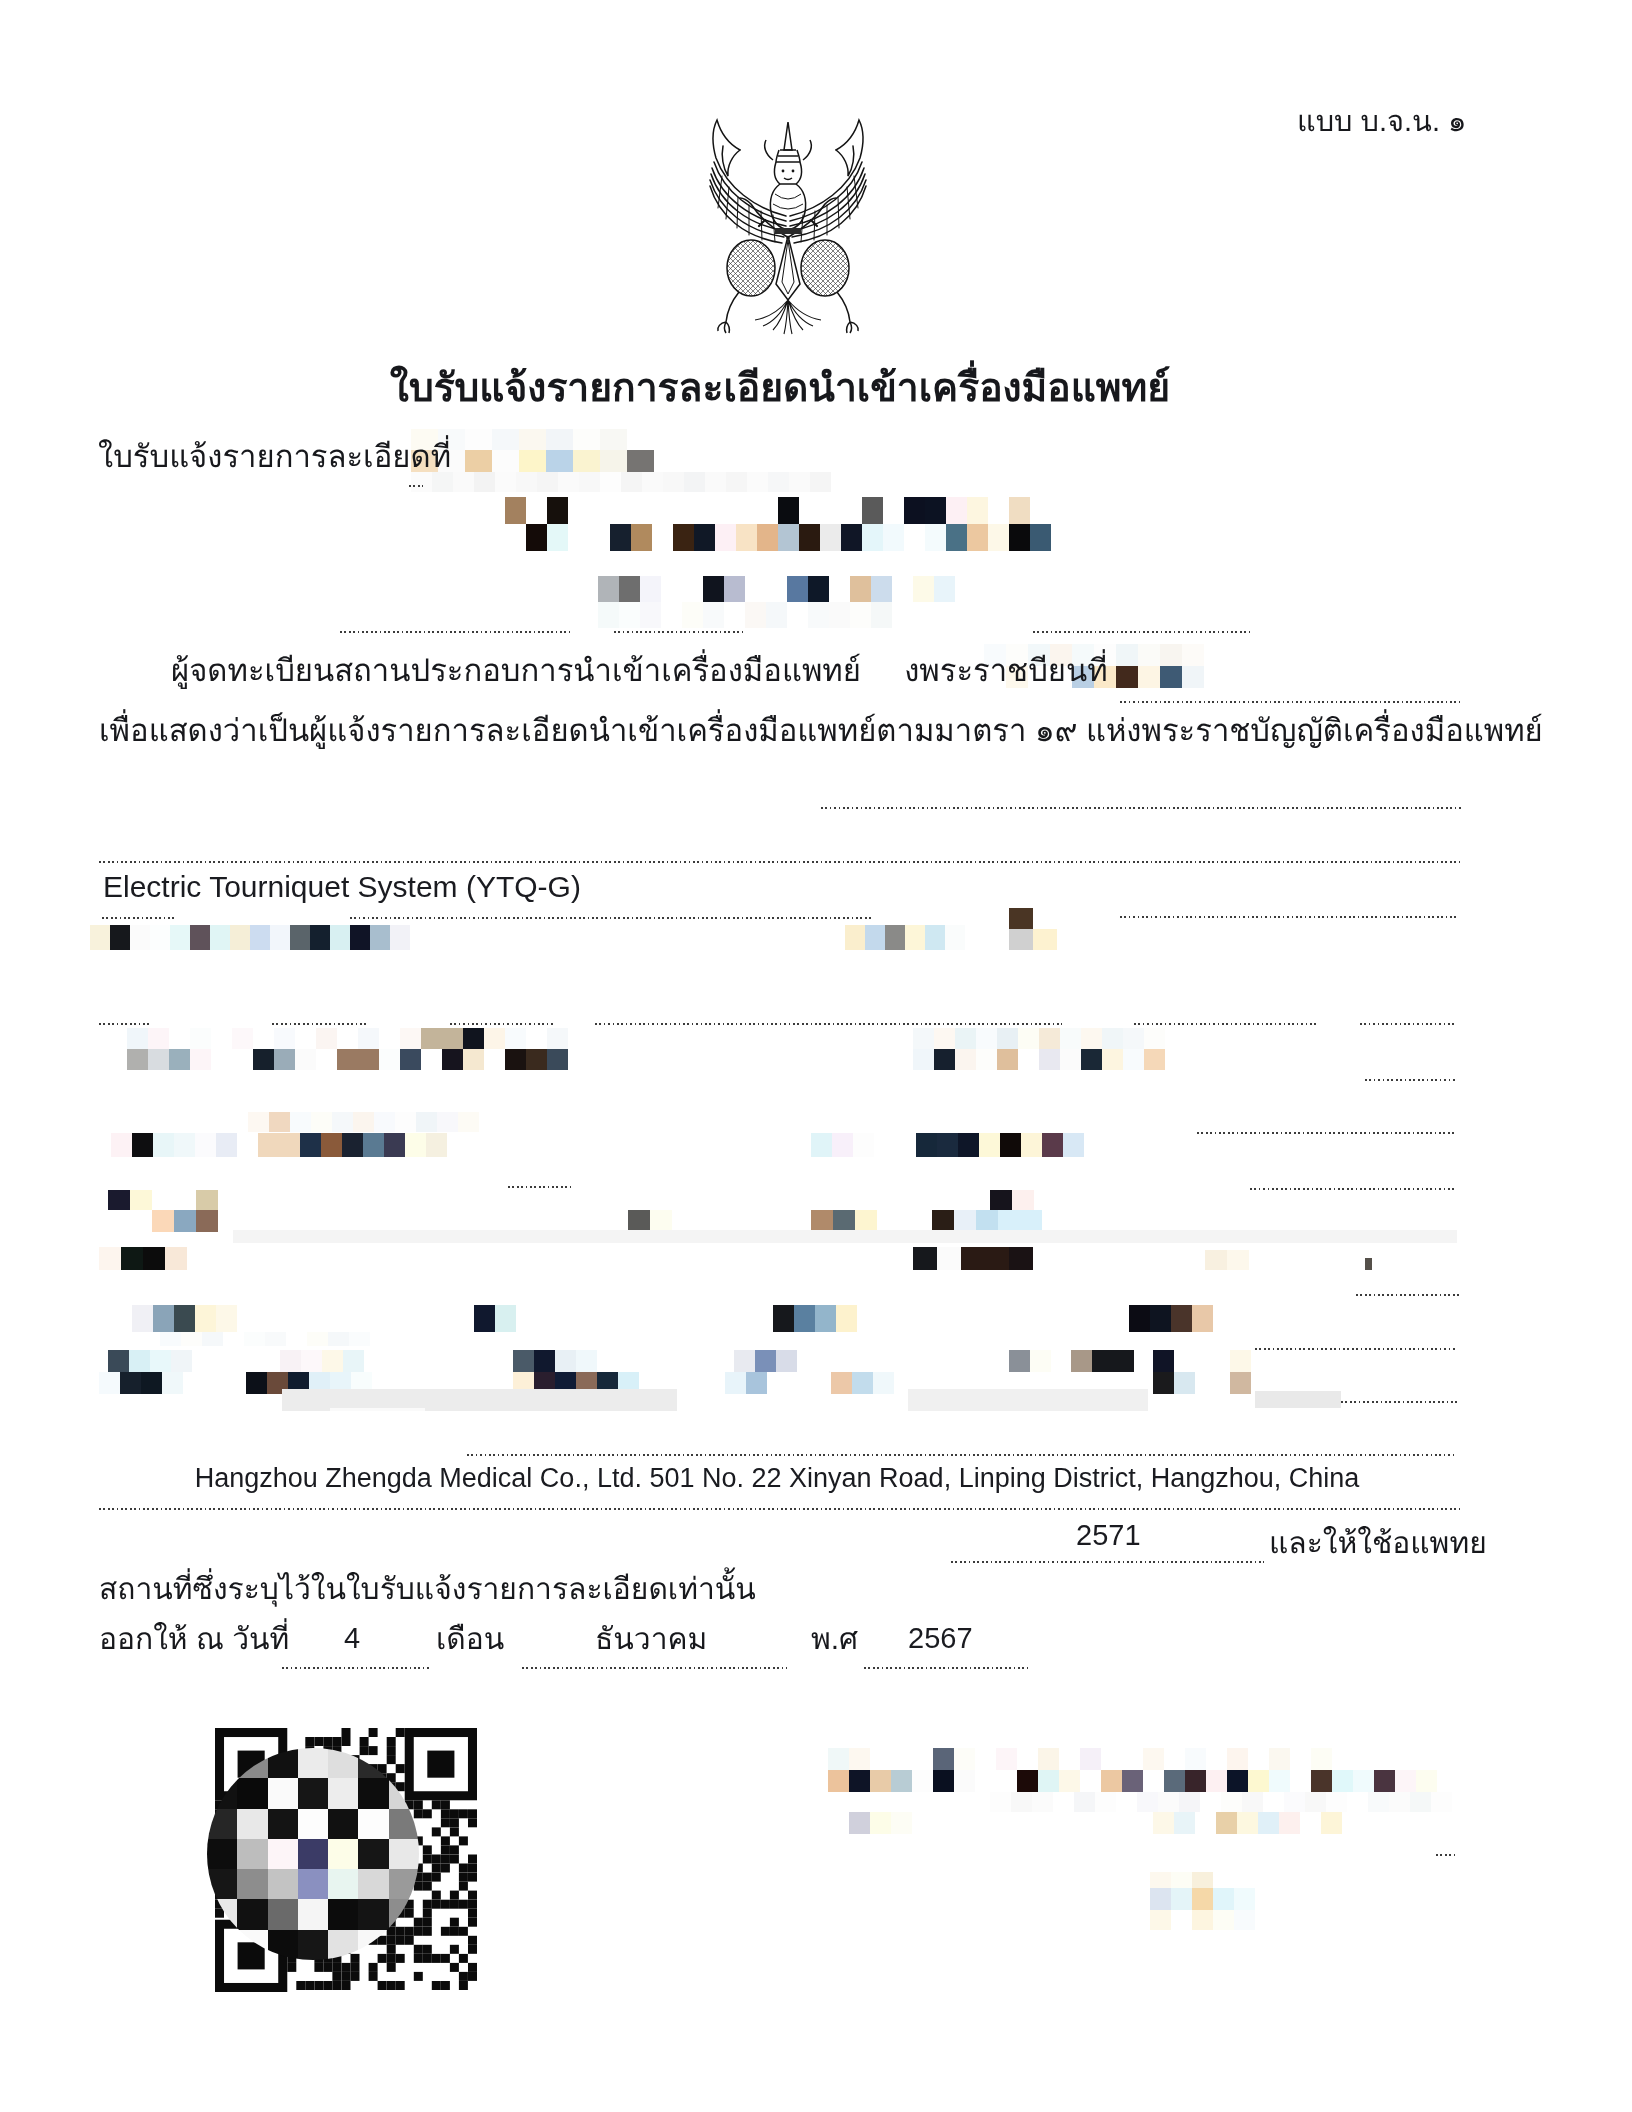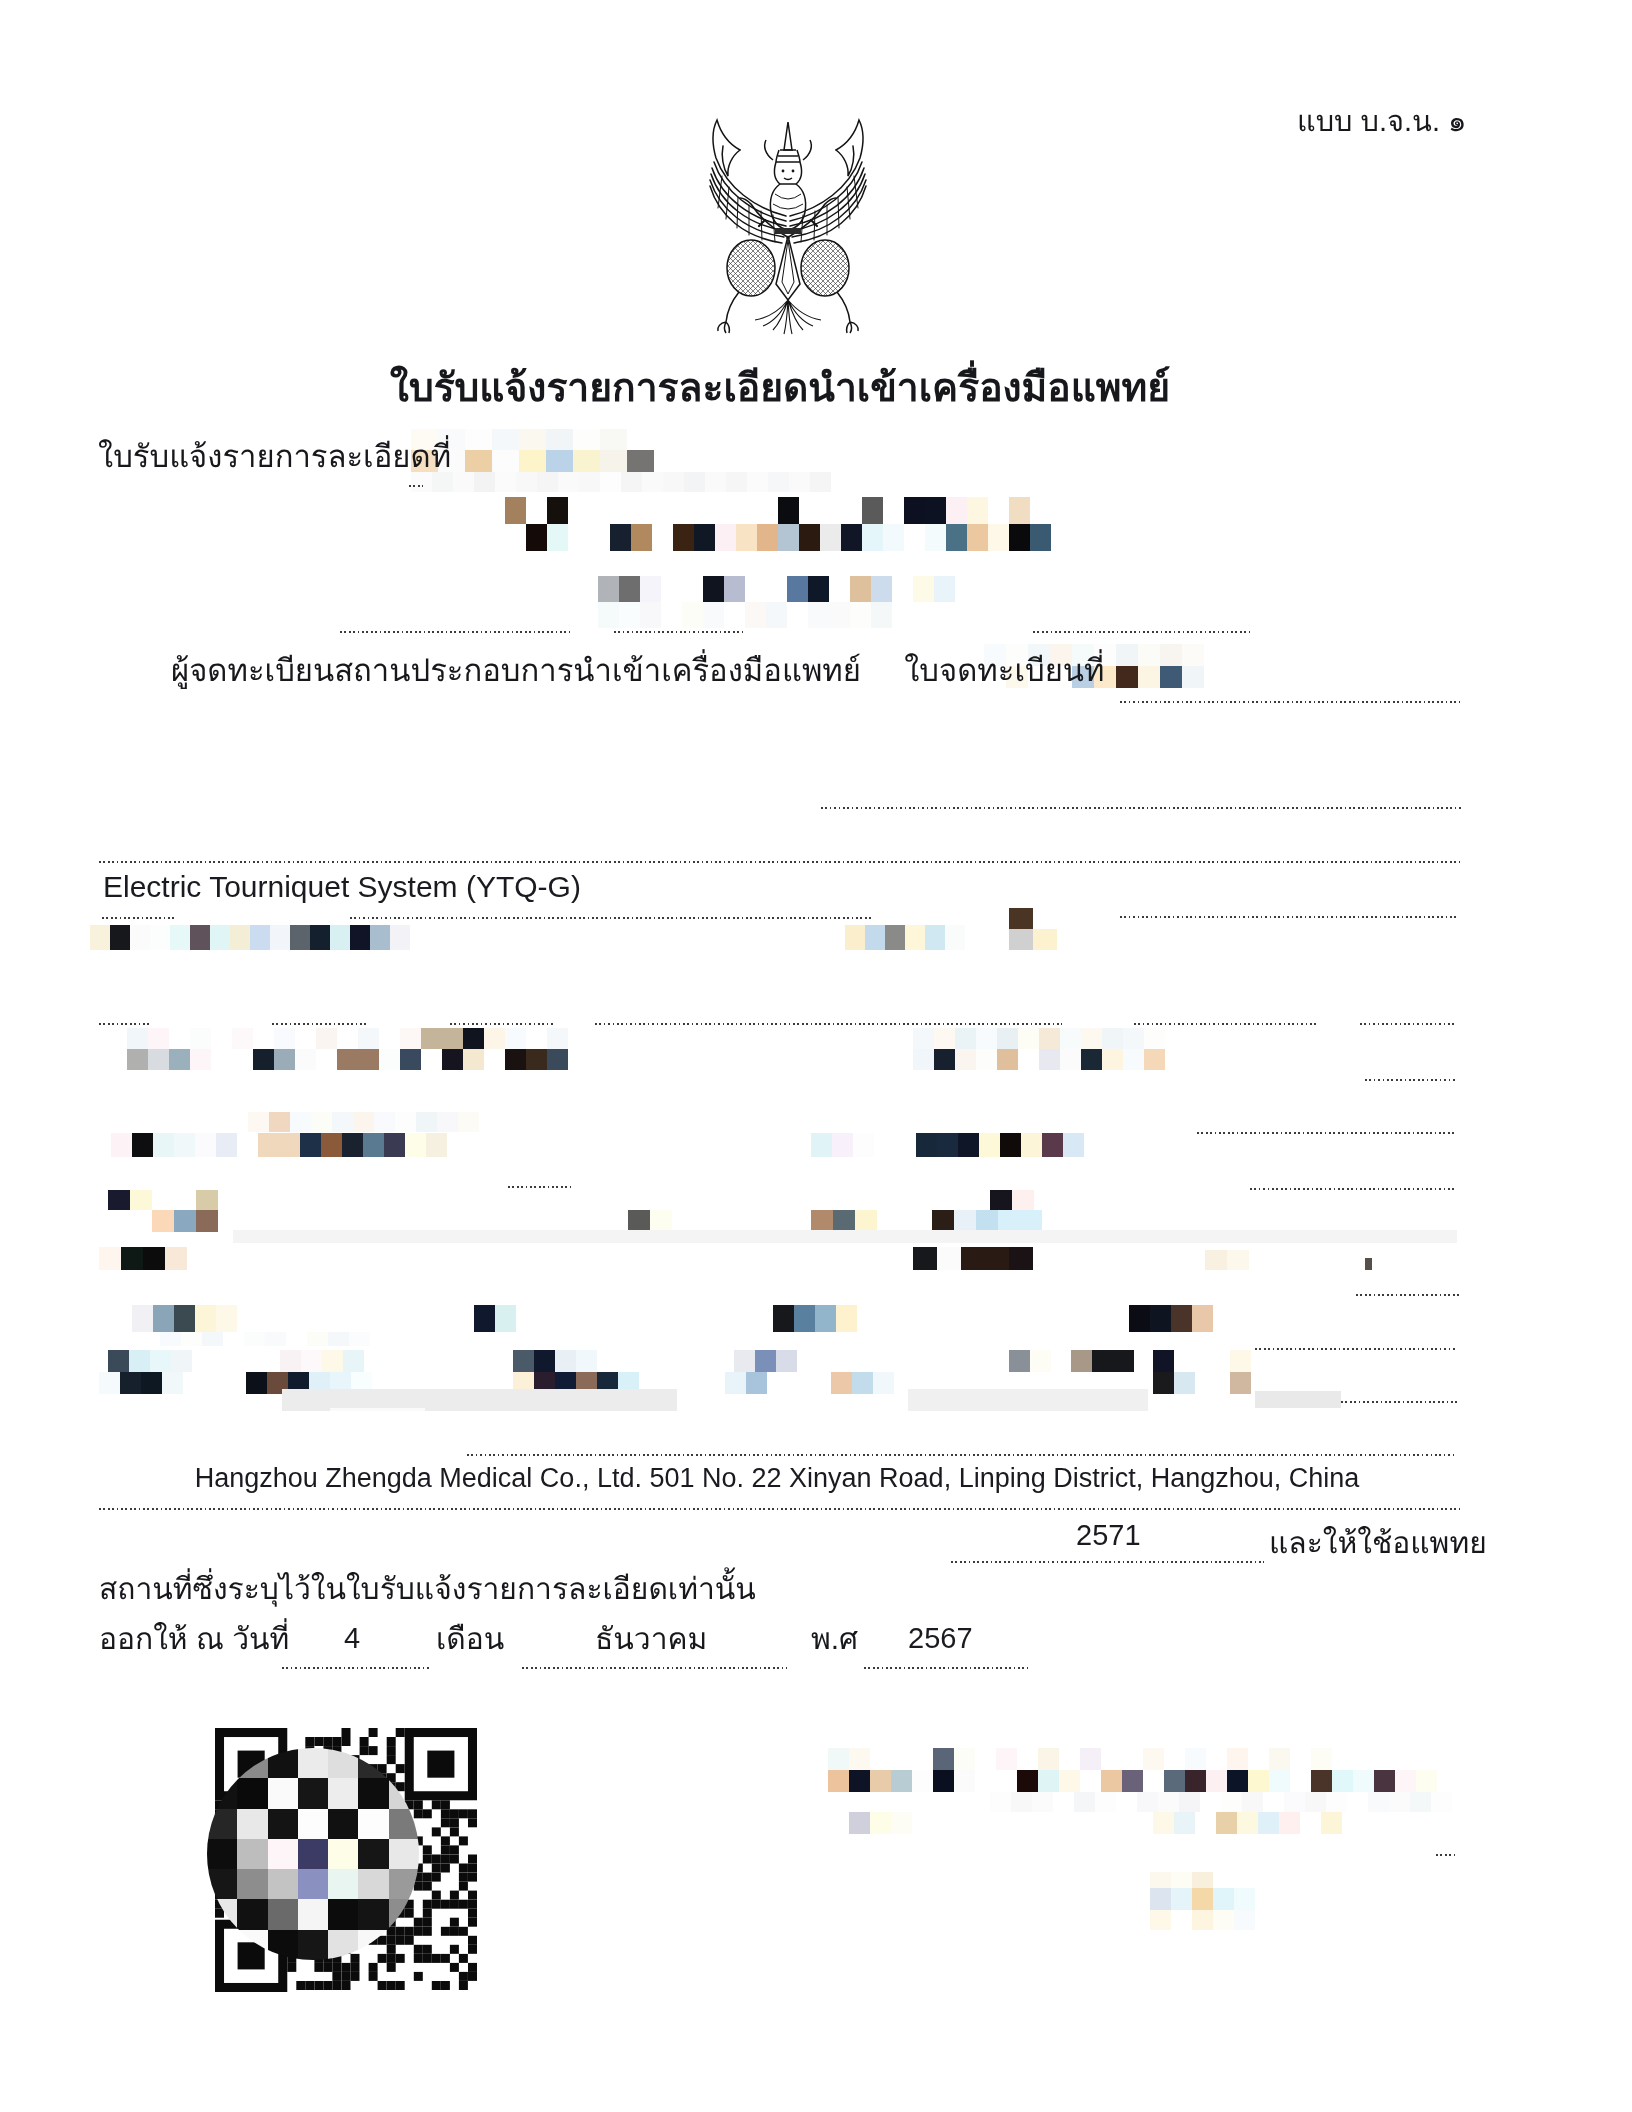--- a/index.html
+++ b/index.html
@@ -66,23 +66,24 @@
 
   <div class="center-wrap" style="top:356px;">
     <span class="thai" style="font-size:39px;font-weight:bold;">ใบรับแจ้งรายการละเอียดนำเข้าเครื่องมือแพทย์</span>
   </div>
 
   <div class="txt thai" style="left:98px;top:438px;font-size:31px;">ใบรับแจ้งรายการละเอียดที่</div>
 
   <div class="txt thai" style="left:171px;top:652px;font-size:31px;">
     <span>ผู้จดทะเบียนสถานประกอบการนำเข้าเครื่องมือแพทย์</span>
     <span style="display:inline-block;width:26px;"></span>
-    <span>ใบจดทะเบียนที่</span>
+    <span>งพระราชบียนที่</span>
   </div>
 
+  <div class="txt thai" style="left:99px;top:712px;font-size:31px;">เพื่อแสดงว่าเป็นผู้แจ้งรายการละเอียดนำเข้าเครื่องมือแพทย์ตามมาตรา ๑๙ แห่งพระราชบัญญัติเครื่องมือแพทย์</div>
 
   <div class="txt latin" style="left:103px;top:868px;font-size:30px;">Electric Tourniquet System (YTQ-G)</div>
 
 
   <div class="center-wrap" style="top:1463px;width:1554px;">
     <span class="latin" style="font-size:27px;">Hangzhou Zhengda Medical Co., Ltd. 501 No. 22 Xinyan Road, Linping District, Hangzhou, China</span>
   </div>
 
   <div class="txt latin" style="left:1076px;top:1517px;font-size:29px;">2571</div>
   <div class="txt thai" style="left:1269px;top:1524px;font-size:30px;">และให้ใช้อแพทย</div>

